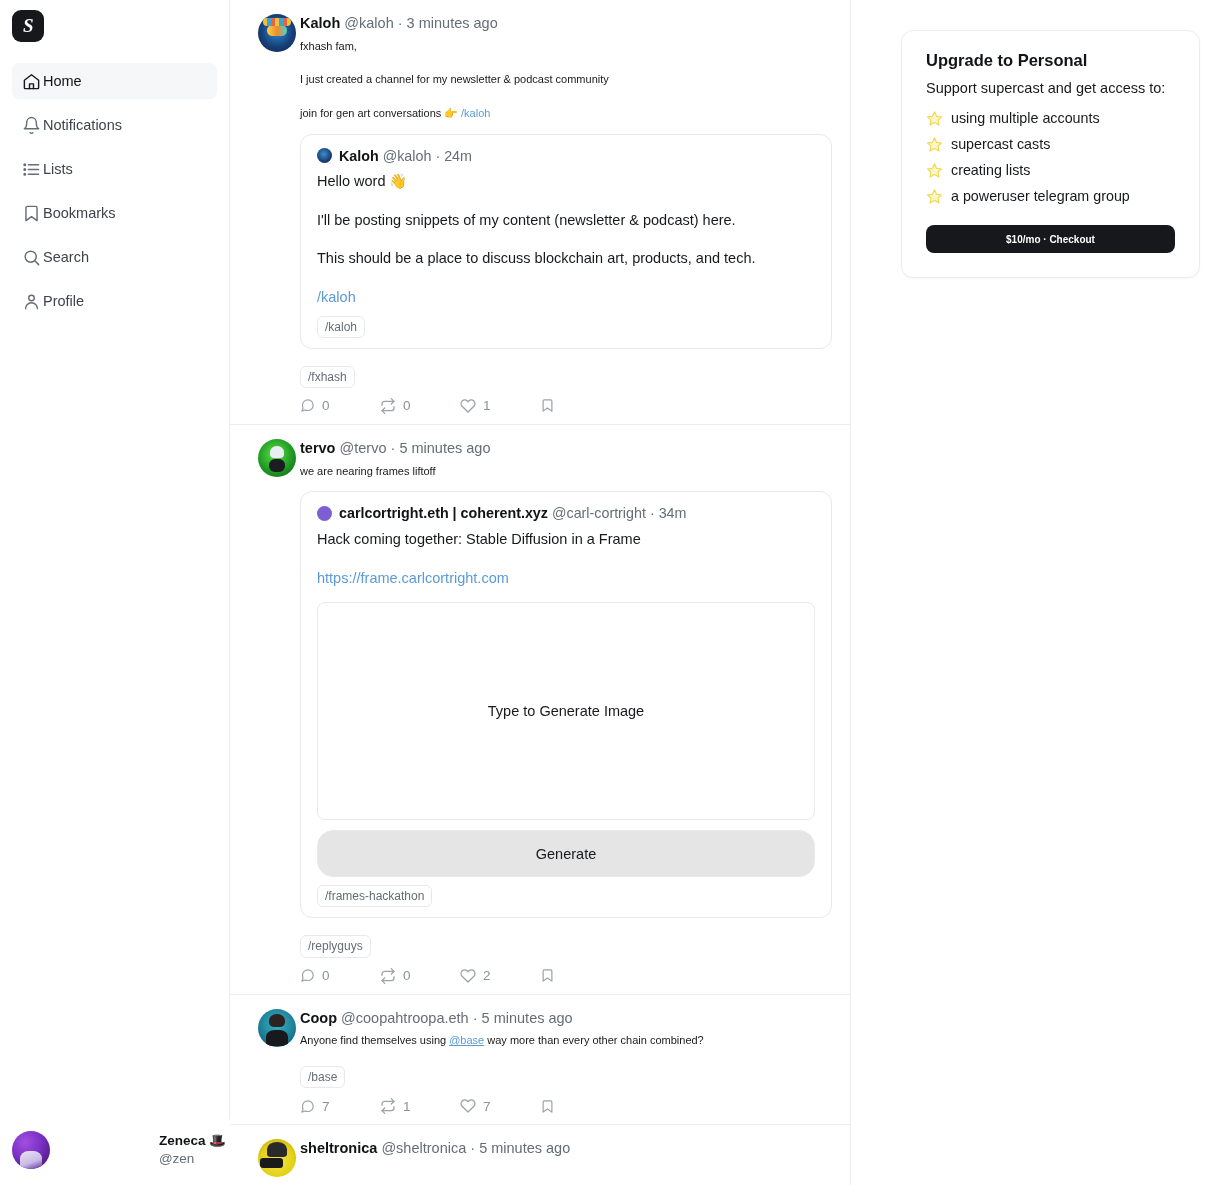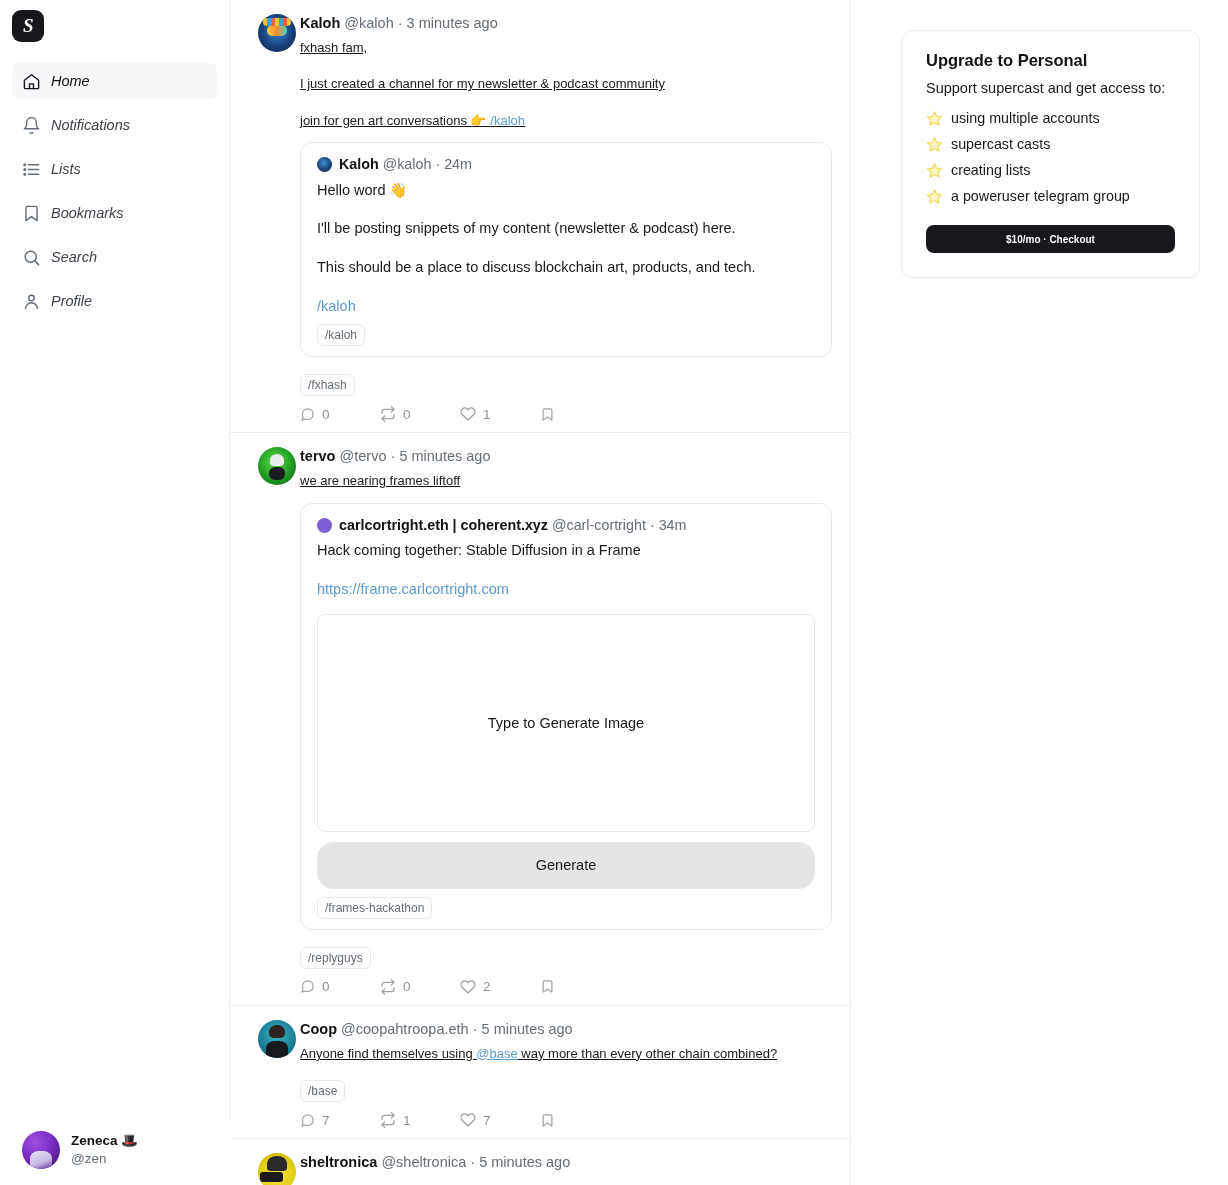--- a/index.html
+++ b/index.html
@@ -22,34 +22,34 @@
   .logo {
     width: 32px; height: 32px; border-radius: 9px;
     background: #17181c; color: #fff;
     display: flex; align-items: center; justify-content: center;
     font-weight: bold; font-size: 19px; font-style: italic;
     font-family: "Liberation Serif", serif;
     letter-spacing: -0.5px;
   }
   .nav { margin-top: 21px; padding: 0 12px; }
   .nav-item {
-    display: flex; align-items: center; gap: 10px;
+    display: flex; align-items: center; gap: 2px;
     height: 36px; padding: 0 10px; margin-bottom: 8px;
-    border-radius: 7px; cursor: pointer; font-style: italic;
+    border-radius: 7px; cursor: pointer;
   }
   .nav-item.active { background: #f6f7f9; }
   .nav-item .label { font-size: 14.5px; color: #3e4349; }
   .nav-item.active .label { color: #111315; }
   .nav-item svg { display: block; }
 
   .user-box {
-    position: absolute; left: 18px; bottom: 0; width: 230px;
+    position: absolute; left: 8px; bottom: 0; width: 230px;
     padding: 12px 12px 16px 4px;
     display: flex; align-items: center; gap: 11px;
-    background: #fff; cursor: pointer;
+    background: #fff; cursor: pointer; justify-content: space-between;
   }
   .user-av {
     width: 38px; height: 38px; border-radius: 50%;
     background: radial-gradient(circle at 35% 30%, #a24fe0 0%, #7a2fc4 45%, #3b1060 100%);
     flex: 0 0 38px;
     position: relative; overflow: hidden;
   }
   .user-av::after{
     content:""; position:absolute; left:22%; top:52%; width:56%; height:48%;
     background: linear-gradient(160deg,#e8e4f2 0%,#c9b9e6 60%,#5e2a9e 100%);
@@ -95,21 +95,21 @@
   .av-shel::after{content:"";position:absolute;left:6%;top:50%;width:60%;height:26%;
     background:#1a1a1a;border-radius:3px;}
 
   .cast-body { flex: 1 1 auto; min-width: 0; }
   .cast-head { font-size: 14.5px; line-height: 1.3; margin-bottom: 6px; }
   .cast-head .nm { font-weight: bold; color: #111315; }
   .cast-head .hn { color: #656d76; }
   .cast-head .sep { color: #656d76; }
   .cast-head .tm { color: #656d76; }
 
-  .cast-text { font-size: 13px; line-height: 1.42; color: #17191c; text-decoration: underline; }
+  .cast-text { font-size: 11px; line-height: 1.42; color: #17191c; }
   .cast-text p { margin: 0 0 18px 0; }
   .cast-text p:last-child { margin-bottom: 0; }
   .cast-text.tight p { margin-bottom: 0; }
   .link { color: #5b9bd5; text-decoration: none; }
   .mention { color: #5b9bd5; }
 
   
   .quote {
     border: 1px solid #e7e9ec; border-radius: 12px;
     margin-top: 12px; padding: 12px 16px 10px 16px;

